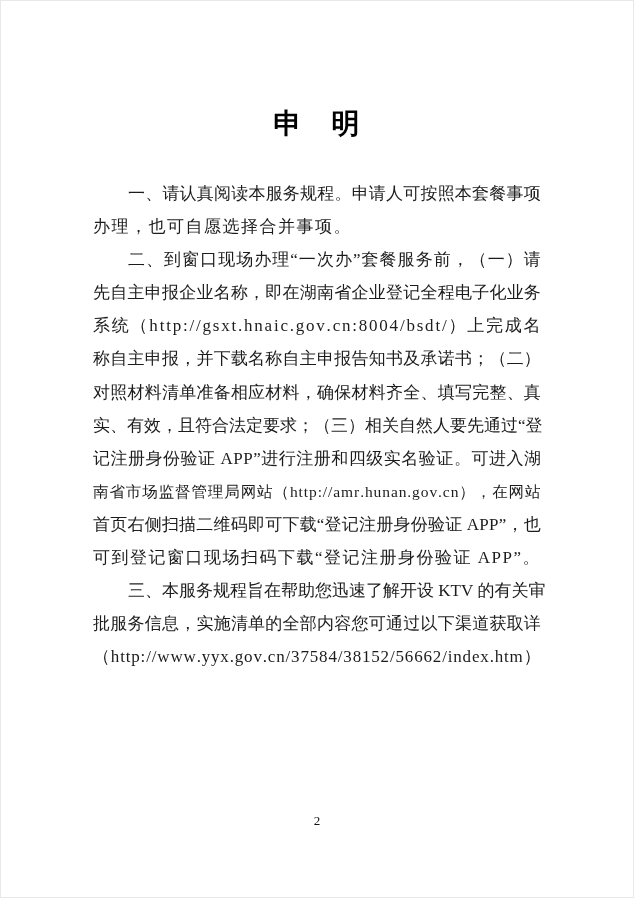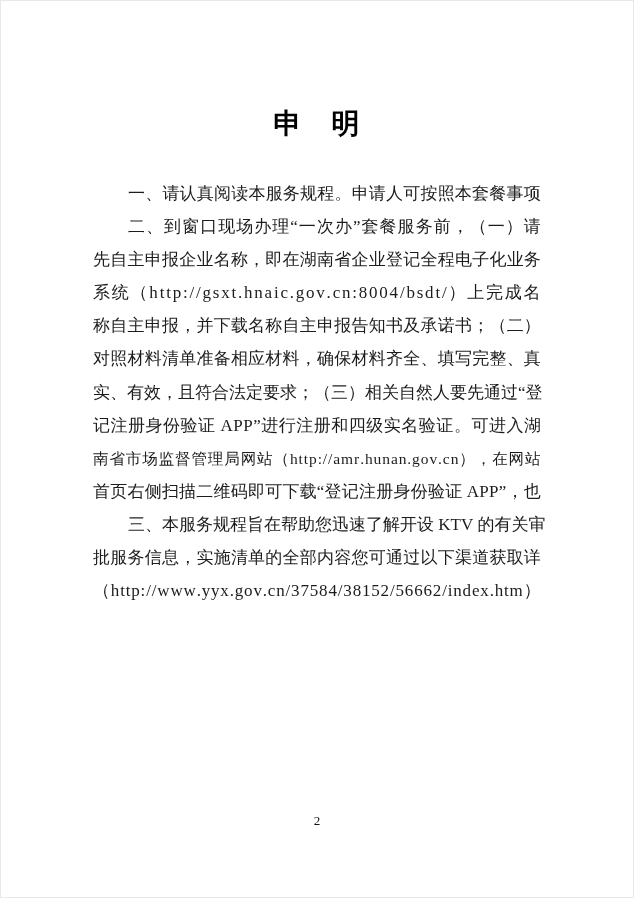--- a/index.html
+++ b/index.html
@@ -80,20 +80,21 @@
         <span>人</span>
         <span>可</span>
         <span>按</span>
         <span>照</span>
         <span>本</span>
         <span>套</span>
         <span>餐</span>
         <span>事</span>
         <span>项</span>
       </div>
+      <div class="line">办理，也可自愿选择合并事项。</div>
       <div class="line justify indent">
         <span>二</span>
         <span>、</span>
         <span>到</span>
         <span>窗</span>
         <span>口</span>
         <span>现</span>
         <span>场</span>
         <span>办</span>
         <span>理</span>
@@ -367,20 +368,21 @@
         <span>验</span>
         <span>证</span>
         <span> </span>
         <span>A</span>
         <span>P</span>
         <span>P</span>
         <span>”</span>
         <span>，</span>
         <span>也</span>
       </div>
+      <div class="line">可到登记窗口现场扫码下载“登记注册身份验证 APP”。</div>
       <div class="line justify indent">
         <span>三</span>
         <span>、</span>
         <span>本</span>
         <span>服</span>
         <span>务</span>
         <span>规</span>
         <span>程</span>
         <span>旨</span>
         <span>在</span>

